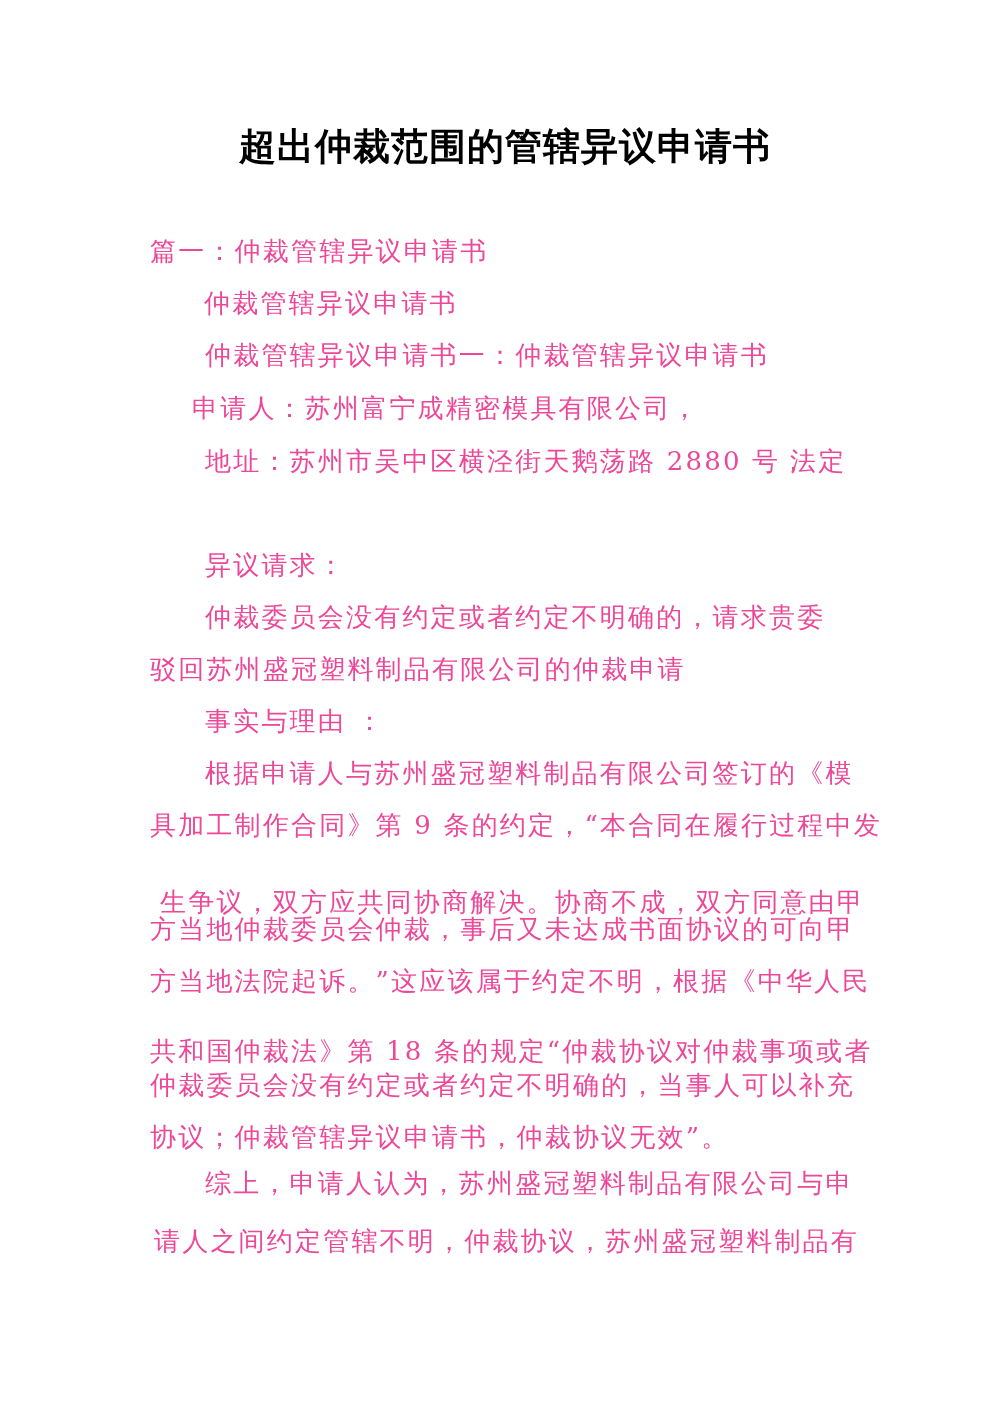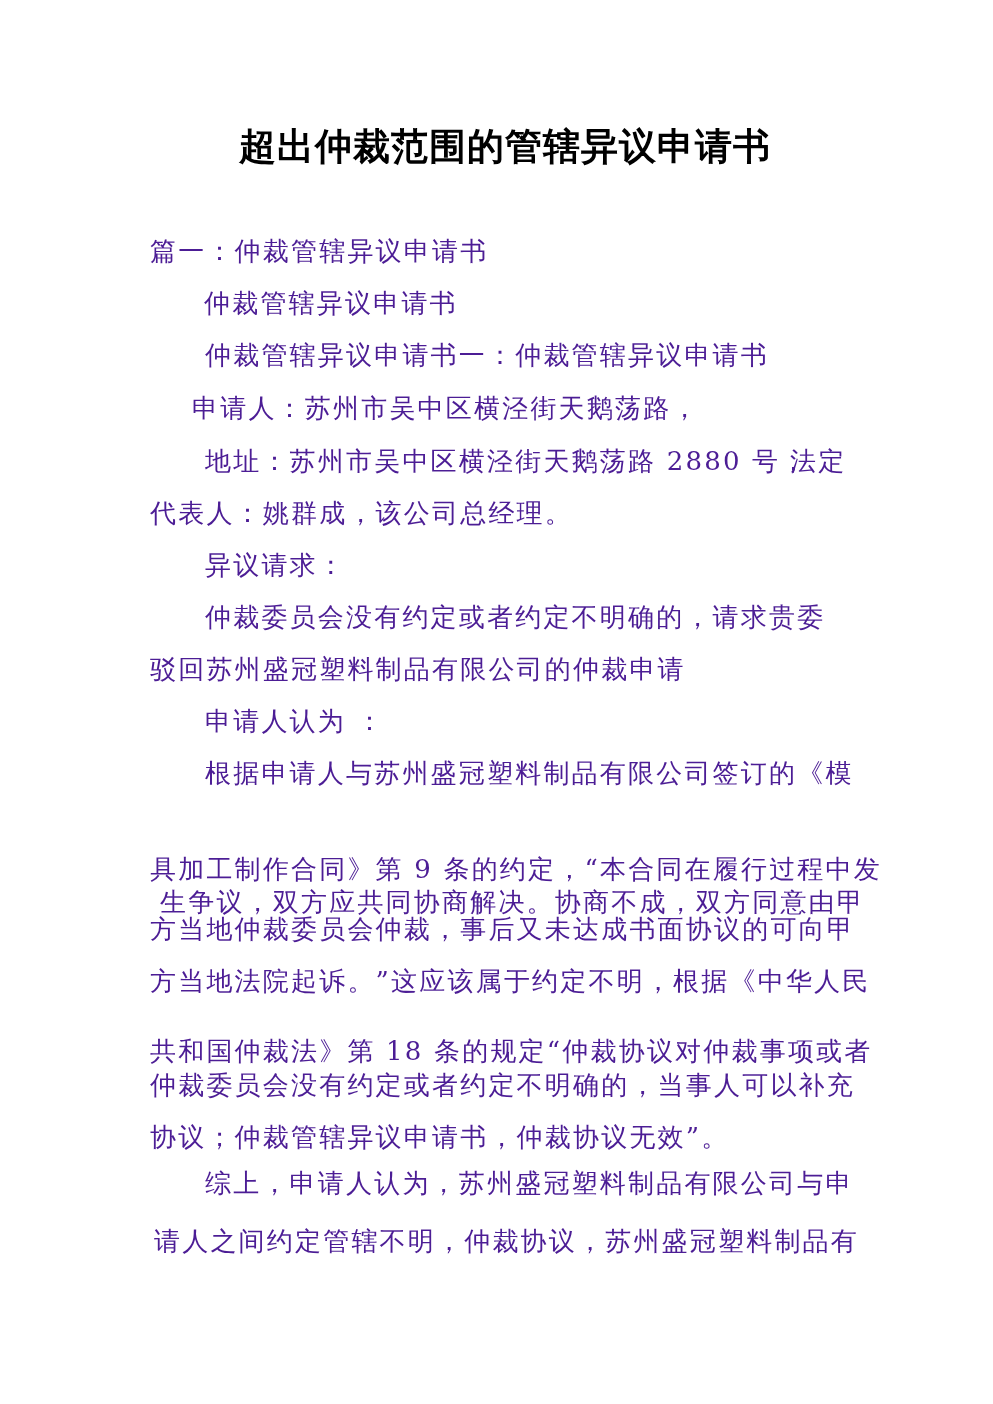--- a/index.html
+++ b/index.html
@@ -33,42 +33,41 @@
     letter-spacing: 1px;
     color: #000000;
     white-space: nowrap;
   }
   .line {
     position: absolute;
     white-space: nowrap;
     font-size: 26px;
     line-height: 30px;
     letter-spacing: 2.2px;
-    color: #4c1d95;
+    color: #ec4899;
   }
 </style>
 </head>
 <body>
 
 <div class="page">
   <div class="title">超出仲裁范围的管辖异议申请书</div>
 
   <div class="line" style="left: 150px; top: 236px;">篇一：仲裁管辖异议申请书</div>
   <div class="line" style="left: 192px; top: 288px; margin-left: 12px;">仲裁管辖异议申请书</div>
   <div class="line" style="left: 205px; top: 340px;">仲裁管辖异议申请书一：仲裁管辖异议申请书</div>
-  <div class="line" style="left: 192px; top: 393px;">申请人：苏州市吴中区横泾街天鹅荡路，</div>
+  <div class="line" style="left: 192px; top: 393px;">申请人：苏州富宁成精密模具有限公司，</div>
   <div class="line" style="left: 205px; top: 446px;">地址：苏州市吴中区横泾街天鹅荡路 2880 号，</div>
   <div class="line" style="left: 790px; top: 446px;">法定</div>
-  <div class="line" style="left: 150px; top: 498px;">代表人：姚群成，该公司总经理。</div>
   <div class="line" style="left: 205px; top: 550px;">异议请求：</div>
   <div class="line" style="left: 205px; top: 602px;">仲裁委员会没有约定或者约定不明确的，请求贵委</div>
   <div class="line" style="left: 150px; top: 654px;">驳回苏州盛冠塑料制品有限公司的仲裁申请</div>
-  <div class="line" style="left: 205px; top: 706px;">申请人认为 ：</div>
+  <div class="line" style="left: 205px; top: 706px;">事实与理由 ：</div>
   <div class="line" style="left: 205px; top: 758px;">根据申请人与苏州盛冠塑料制品有限公司签订的《模</div>
-  <div class="line" style="left: 150px; top: 810px; margin-top: 44px;">具加工制作合同》第 9 条的约定，“本合同在履行过程中发</div>
+  <div class="line" style="left: 150px; top: 810px;">具加工制作合同》第 9 条的约定，“本合同在履行过程中发</div>
   <div class="line" style="left: 160px; top: 862px; margin-top: 25px;">生争议，双方应共同协商解决。协商不成，双方同意由甲</div>
   <div class="line" style="left: 150px; top: 914px;">方当地仲裁委员会仲裁，事后又未达成书面协议的可向甲</div>
   <div class="line" style="left: 150px; top: 966px;">方当地法院起诉。”这应该属于约定不明，根据《中华人民</div>
   <div class="line" style="left: 150px; top: 1018px; margin-top: 18px;">共和国仲裁法》第 18 条的规定“仲裁协议对仲裁事项或者</div>
   <div class="line" style="left: 150px; top: 1070px;">仲裁委员会没有约定或者约定不明确的，当事人可以补充</div>
   <div class="line" style="left: 150px; top: 1122px;">协议；仲裁管辖异议申请书，仲裁协议无效”。</div>
   <div class="line" style="left: 205px; top: 1168px;">综上，申请人认为，苏州盛冠塑料制品有限公司与申</div>
   <div class="line" style="left: 154px; top: 1226px;">请人之间约定管辖不明，仲裁协议，苏州盛冠塑料制品有</div>
 </div>
 

